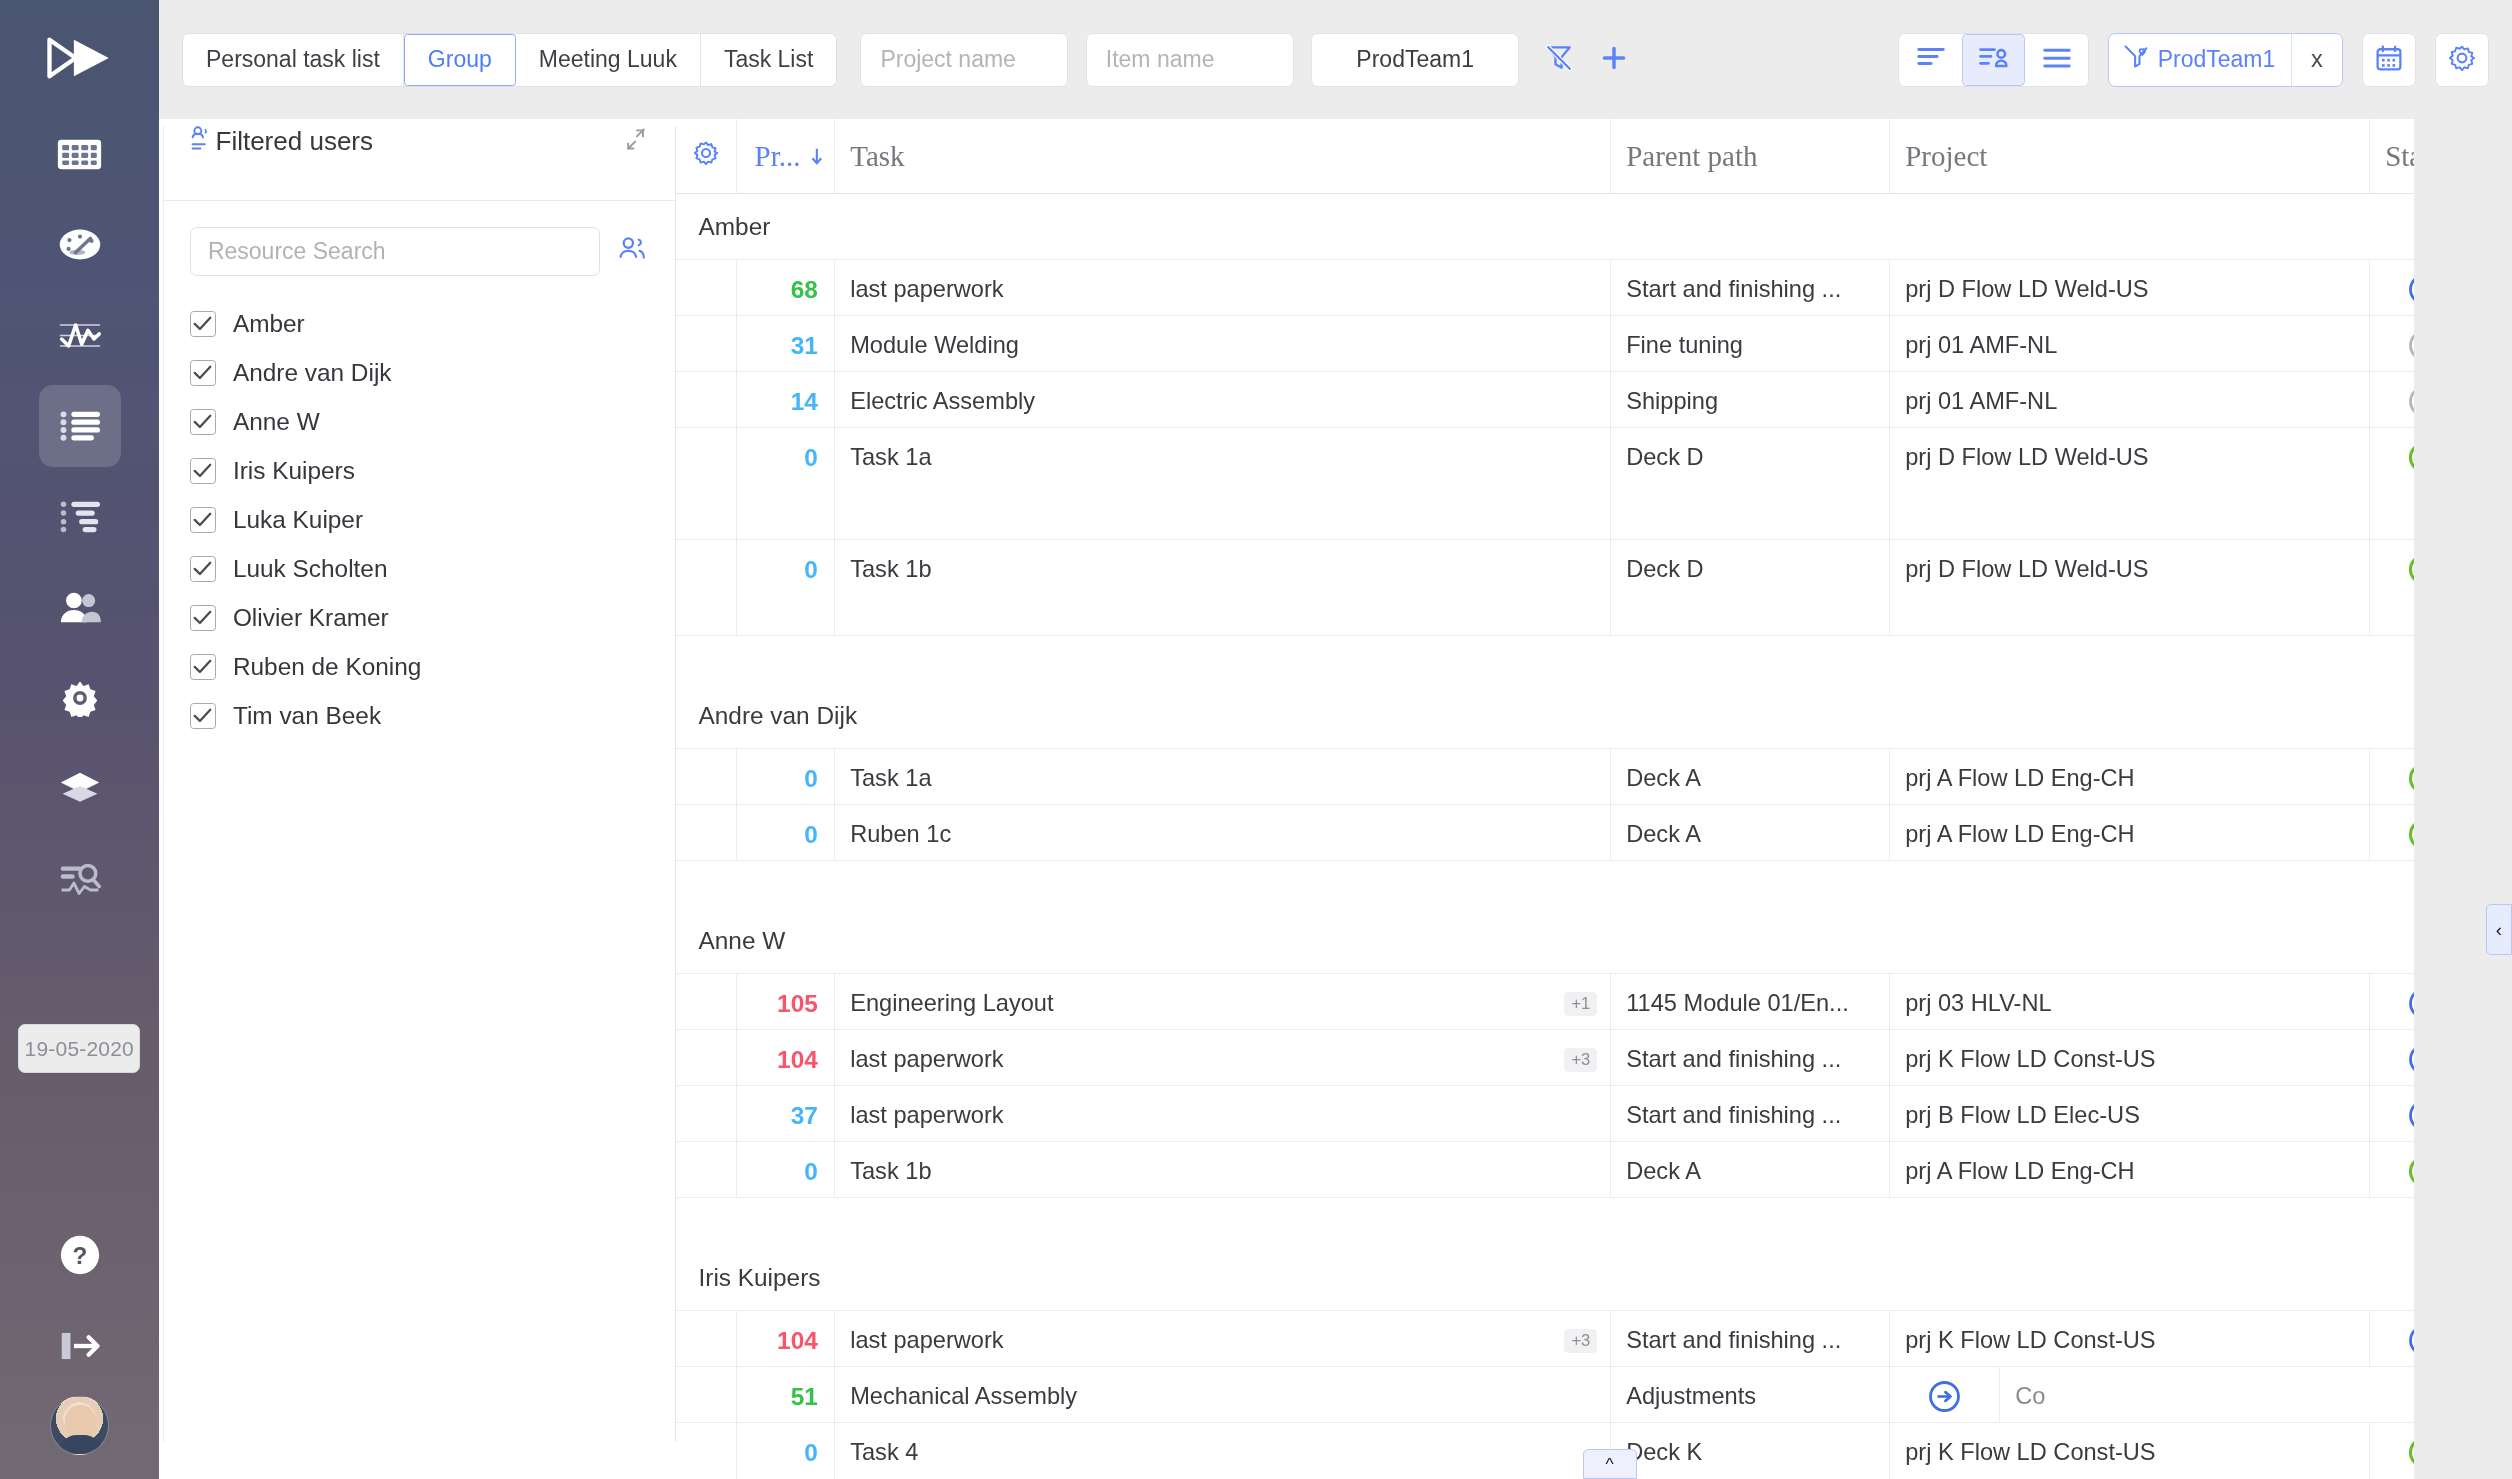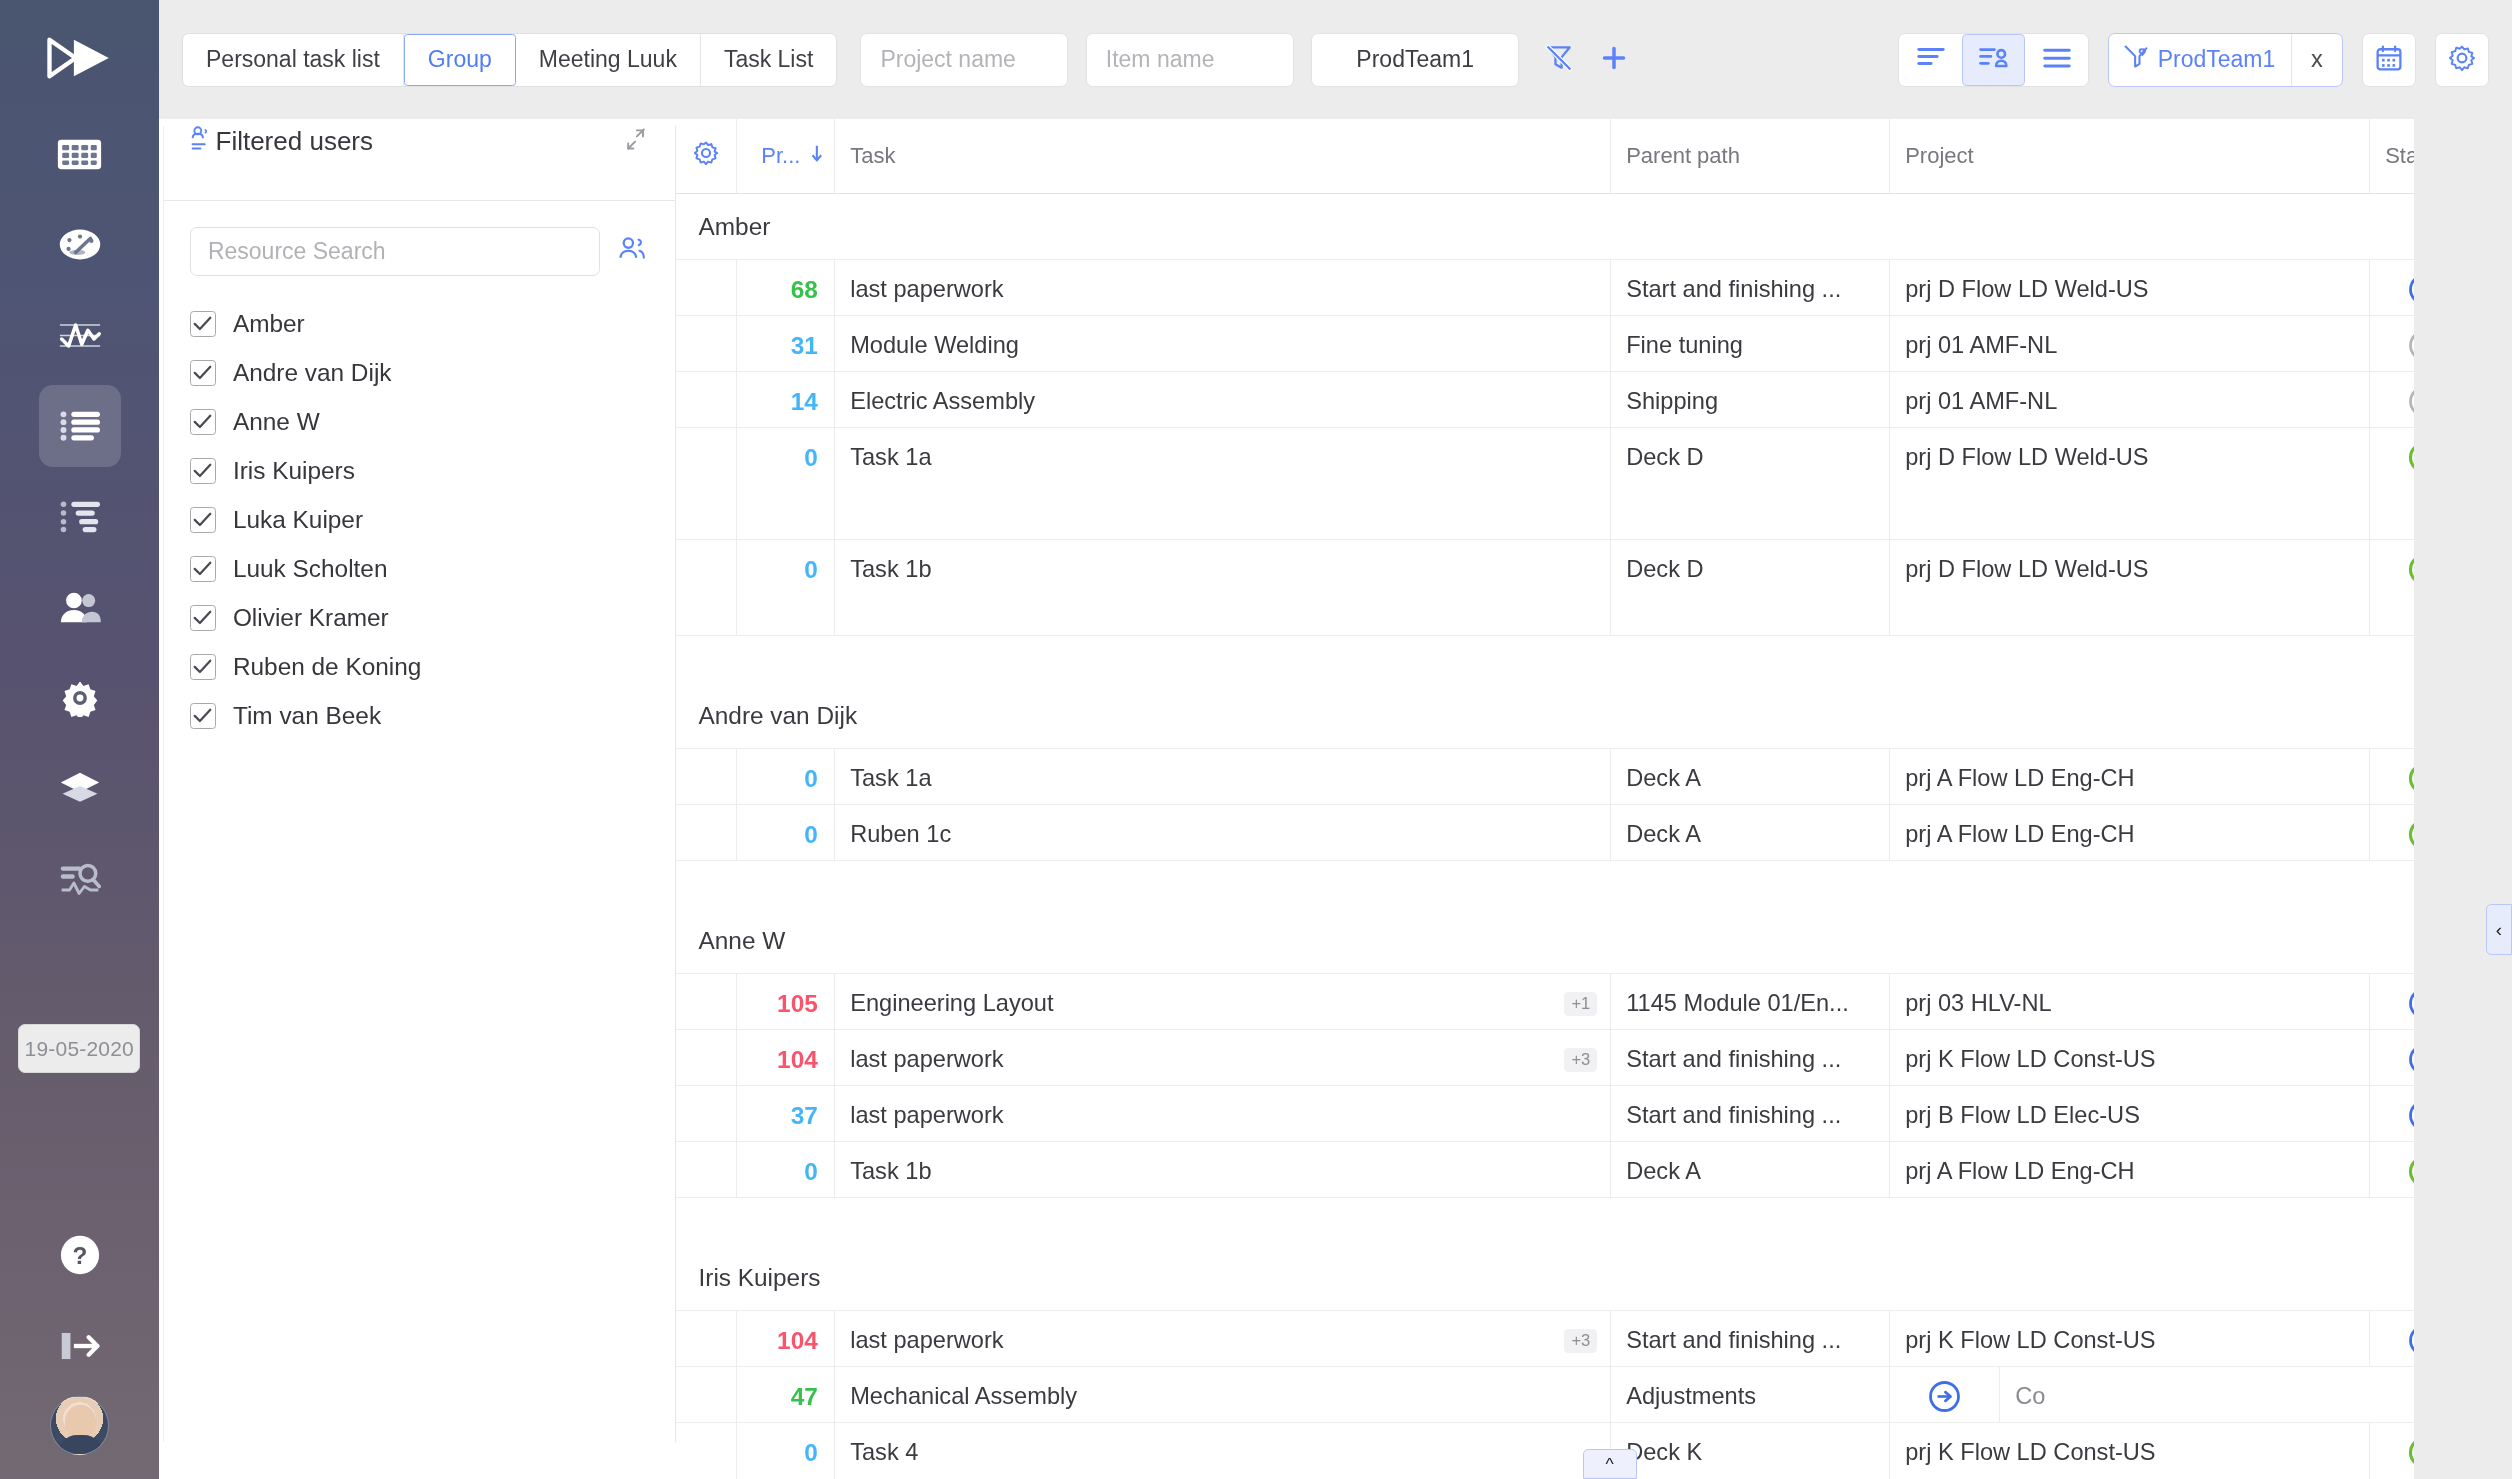--- a/index.html
+++ b/index.html
@@ -141,21 +141,21 @@
   .tbody { flex:1 1 auto; position:relative; overflow:hidden; }
 
   .c-gear  { width: 61px;  flex:0 0 61px; }
   .c-prio  { width: 98px; flex:0 0 98px; }
   .c-task  { width: 776px; flex:0 0 776px; }
   .c-path  { width: 279px; flex:0 0 279px; }
   .c-proj  { width: 480px; flex:0 0 480px; }
   .c-stat  { width: 110px; flex:0 0 110px; }
   .c-grp   { width: 174px; flex:0 0 174px; }
 
-  .th { display:flex; align-items:center; font-size:22px; color:#77777e; border-right:0.9px solid #ececec; padding-left:15.7px;}
+  .th { display:flex; align-items:center; font-size:29px; color:#77777e; border-right:0.9px solid #ececec; padding-left:15.7px;font-family:Liberation Serif, serif;}
   .th.gear { justify-content:center; padding-left:0; border-right:0.9px solid #ececec;}
   .th.prio { color:#5b82f7; justify-content:flex-end; padding-right:8.7px; gap:8.7px;}
   .th.last { border-right:none; }
 
   .group-head {
     height: 66px; display:flex; align-items:center; padding-left: 23px;
     font-size: 24.4px; color:#3a3a40; border-bottom:0.9px solid #ececec; background:#fff;
   }
   .tr { display:flex; align-items:stretch; border-bottom:0.9px solid #ececec; background:#fff;}
   .td { display:flex; align-items:flex-start; border-right:0.9px solid #ececec; font-size:23.6px; color:#3a3a40; padding-top:15.7px; }
@@ -822,21 +822,21 @@
                 <span><svg width="35" height="35" viewBox="0 0 40 40">
                     <circle cx="20" cy="20" r="16" fill="none" stroke="#3f6fe8" stroke-width="3.2"></circle>
                     <line x1="12" y1="20" x2="26" y2="20" stroke="#3f6fe8" stroke-width="3"></line>
                     <polyline points="21,15 27,20 21,25" fill="none" stroke="#3f6fe8" stroke-width="3" stroke-linejoin="round" stroke-linecap="round"></polyline>
                   </svg></span>
               </div>
               <div class="td grpc c-grp">Co</div>
             </div>
             <div class="tr h-1">
               <div class="td gearc c-gear"></div>
-              <div class="td prioc c-prio p-green">47</div>
+              <div class="td prioc c-prio p-green">51</div>
               <div class="td taskc c-task">
                 <span>Mechanical Assembly</span>
               </div>
               <div class="td pathc c-path">Adjustments</div>
               <div class="td statc c-stat">
                 <span><svg width="35" height="35" viewBox="0 0 40 40">
                     <circle cx="20" cy="20" r="16" fill="none" stroke="#3f6fe8" stroke-width="3.2"></circle>
                     <line x1="12" y1="20" x2="26" y2="20" stroke="#3f6fe8" stroke-width="3"></line>
                     <polyline points="21,15 27,20 21,25" fill="none" stroke="#3f6fe8" stroke-width="3" stroke-linejoin="round" stroke-linecap="round"></polyline>
                   </svg></span>

